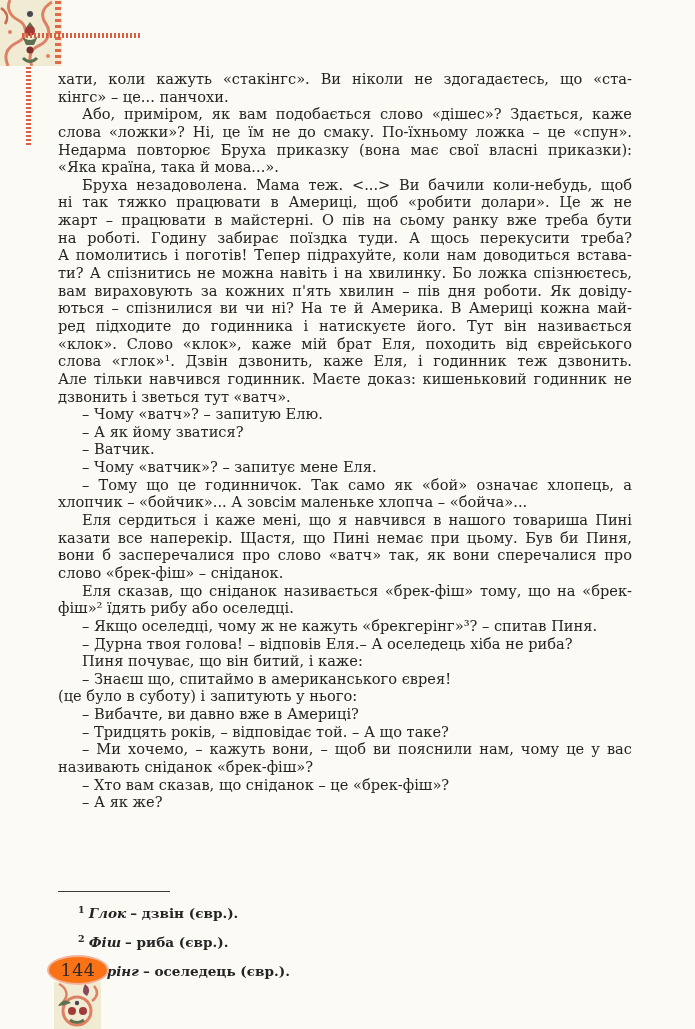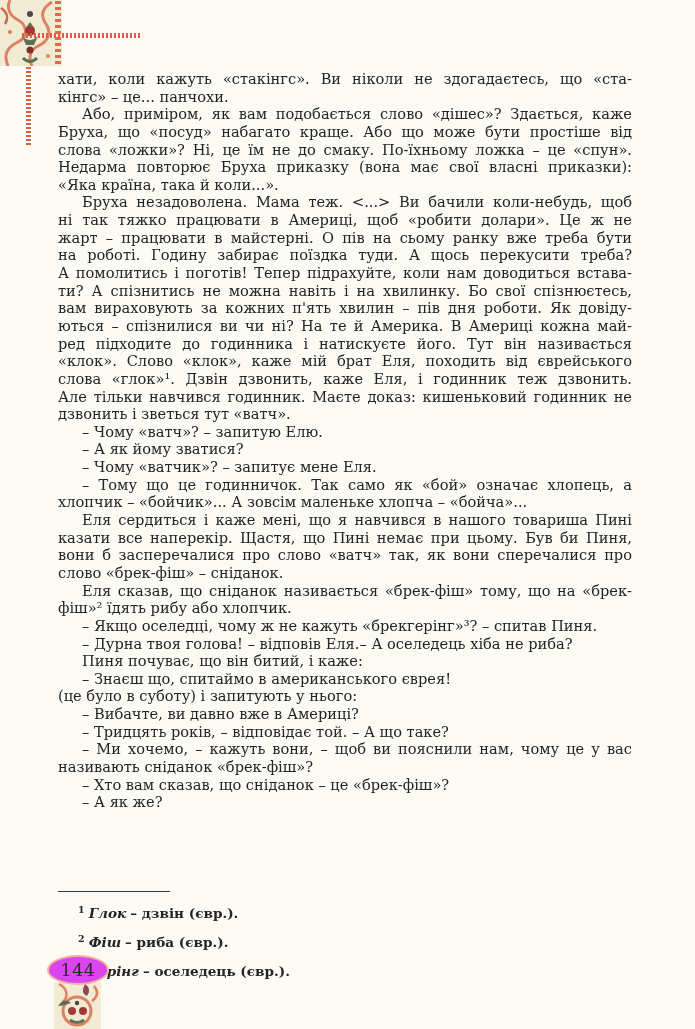--- a/index.html
+++ b/index.html
@@ -29,21 +29,21 @@
   .line.ind{text-indent:24px;}
   
   .fn-sep{position:absolute;left:58px;top:891px;width:112px;height:0;border-top:1.4px solid #3a3a3a;z-index:1;}
   .footnotes{position:absolute;left:78px;top:897px;z-index:1;}
   .fn-line{font-size:13.6px;line-height:26px;white-space:nowrap;font-weight:bold;}
   .fn-sup{font-size:9.5px;vertical-align:5px;}
   .fn-term{font-style:italic;margin:0 4px 0 4px;}
   
   .pagenum{
     position:absolute;left:47px;top:955px;width:58px;height:26px;z-index:4;
-    border:2px solid #f3b29a;border-radius:50%;background:#d946ef;
+    border:2px solid #f3b29a;border-radius:50%;background:#f97316;
     display:flex;align-items:center;justify-content:center;
     font-size:17.5px;letter-spacing:.5px;color:#2a2a2a;
   }
 </style>
 </head>
 <body>
 
 <div class="page">
 
   <svg class="tile-top" width="62" height="66" viewBox="0 0 62 66">
@@ -74,48 +74,48 @@
     <circle cx="48" cy="56" r="2" fill="#dd8164"></circle>
   </svg>
 
   <div class="hline"></div>
   <div class="vline"></div>
 
   <div class="body-text" id="body-text">
       <div class="line">хати, коли кажуть «стакінгс». Ви ніколи не здогадаєтесь, що «ста-</div>
       <div class="line end">кінгс» – це... панчохи.</div>
       <div class="line ind">Або, приміром, як вам подобається слово «дішес»? Здається, каже</div>
-      <div class="line">Бруха, що «посуд» набагато краще. Або що може бути простіше від</div>
       <div class="line">слова «ложки»? Ні, це їм не до смаку. По-їхньому ложка – це «спун».</div>
       <div class="line">Недарма повторює Бруха приказку (вона має свої власні приказки):</div>
-      <div class="line end">«Яка країна, така й коли...».</div>
+      <div class="line end">«Яка країна, така й мова...».</div>
       <div class="line ind">Бруха незадоволена. Мама теж. &lt;...&gt; Ви бачили коли-небудь, щоб</div>
       <div class="line">ні так тяжко працювати в Америці, щоб «робити долари». Це ж не</div>
       <div class="line">жарт – працювати в майстерні. О пів на сьому ранку вже треба бути</div>
       <div class="line">на роботі. Годину забирає поїздка туди. А щось перекусити треба?</div>
       <div class="line">А помолитись і поготів! Тепер підрахуйте, коли нам доводиться встава-</div>
-      <div class="line">ти? А спізнитись не можна навіть і на хвилинку. Бо свої спізнюєтесь,</div>
+      <div class="line">ти? А спізнитись не можна навіть і на хвилинку. Бо ложка спізнюєтесь,</div>
       <div class="line">вам вираховують за кожних п'ять хвилин – пів дня роботи. Як довіду-</div>
       <div class="line">ються – спізнилися ви чи ні? На те й Америка. В Америці кожна май-</div>
       <div class="line">ред підходите до годинника і натискуєте його. Тут він називається</div>
       <div class="line">«клок». Слово «клок», каже мій брат Еля, походить від єврейського</div>
       <div class="line">слова «глок»¹. Дзвін дзвонить, каже Еля, і годинник теж дзвонить.</div>
       <div class="line">Але тільки навчився годинник. Маєте доказ: кишеньковий годинник не</div>
       <div class="line end">дзвонить і зветься тут «ватч».</div>
       <div class="line ind end">– Чому «ватч»? – запитую Елю.</div>
       <div class="line ind end">– А як йому зватися?</div>
+      <div class="line ind end">– Ватчик.</div>
       <div class="line ind end">– Чому «ватчик»? – запитує мене Еля.</div>
       <div class="line ind">– Тому що це годинничок. Так само як «бой» означає хлопець, а</div>
       <div class="line end">хлопчик – «бойчик»... А зовсім маленьке хлопча – «бойча»...</div>
       <div class="line ind">Еля сердиться і каже мені, що я навчився в нашого товариша Пині</div>
       <div class="line">казати все наперекір. Щастя, що Пині немає при цьому. Був би Пиня,</div>
       <div class="line">вони б засперечалися про слово «ватч» так, як вони сперечалися про</div>
       <div class="line end">слово «брек-фіш» – сніданок.</div>
       <div class="line ind">Еля сказав, що сніданок називається «брек-фіш» тому, що на «брек-</div>
-      <div class="line end">фіш»² їдять рибу або хлопчик.</div>
+      <div class="line end">фіш»² їдять рибу або оселедці.</div>
       <div class="line ind end">– Якщо оселедці, чому ж не кажуть «брекгерінг»³? – спитав Пиня.</div>
       <div class="line ind end">– Дурна твоя голова! – відповів Еля.– А оселедець хіба не риба?</div>
       <div class="line ind end">Пиня почуває, що він битий, і каже:</div>
       <div class="line ind end">– Знаєш що, спитаймо в американського єврея!</div>
       <div class="line end">(це було в суботу) і запитують у нього:</div>
       <div class="line ind end">– Вибачте, ви давно вже в Америці?</div>
       <div class="line ind end">– Тридцять років, – відповідає той. – А що таке?</div>
       <div class="line ind">– Ми хочемо, – кажуть вони, – щоб ви пояснили нам, чому це у вас</div>
       <div class="line end">називають сніданок «брек-фіш»?</div>
       <div class="line ind end">– Хто вам сказав, що сніданок – це «брек-фіш»?</div>

